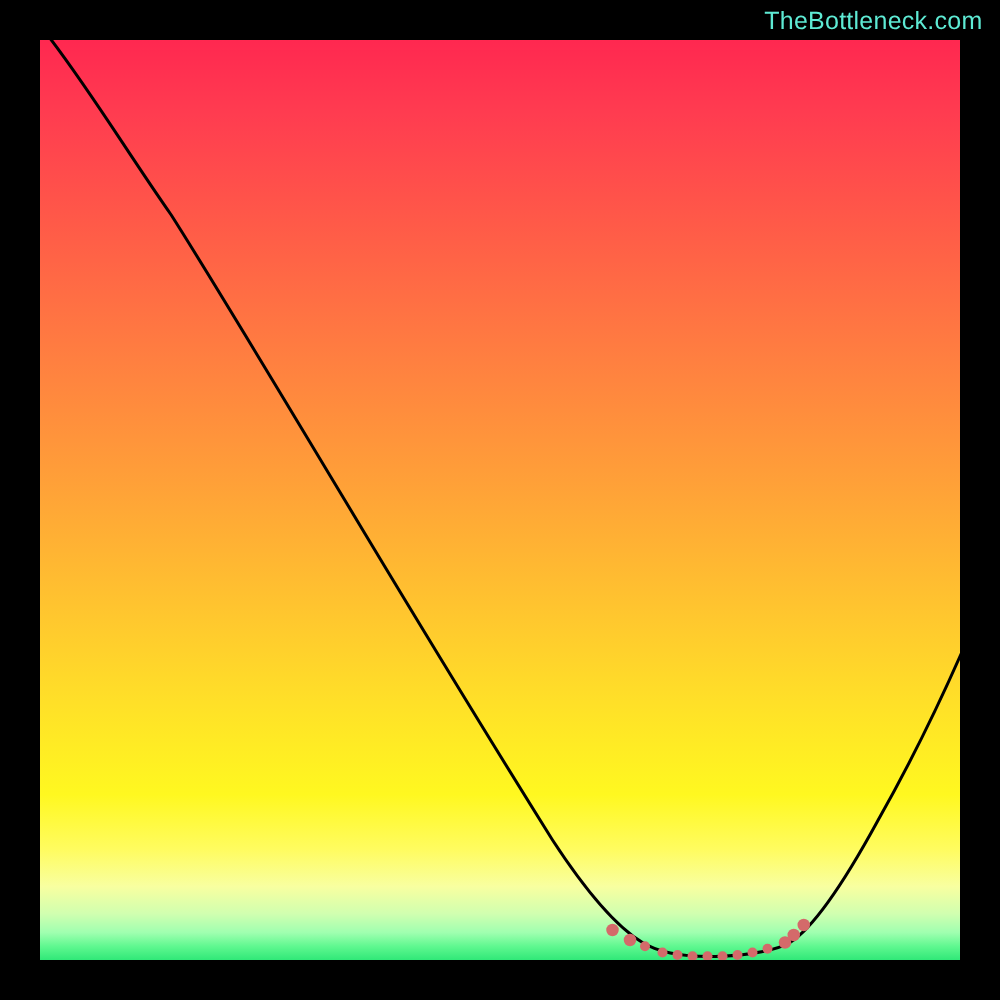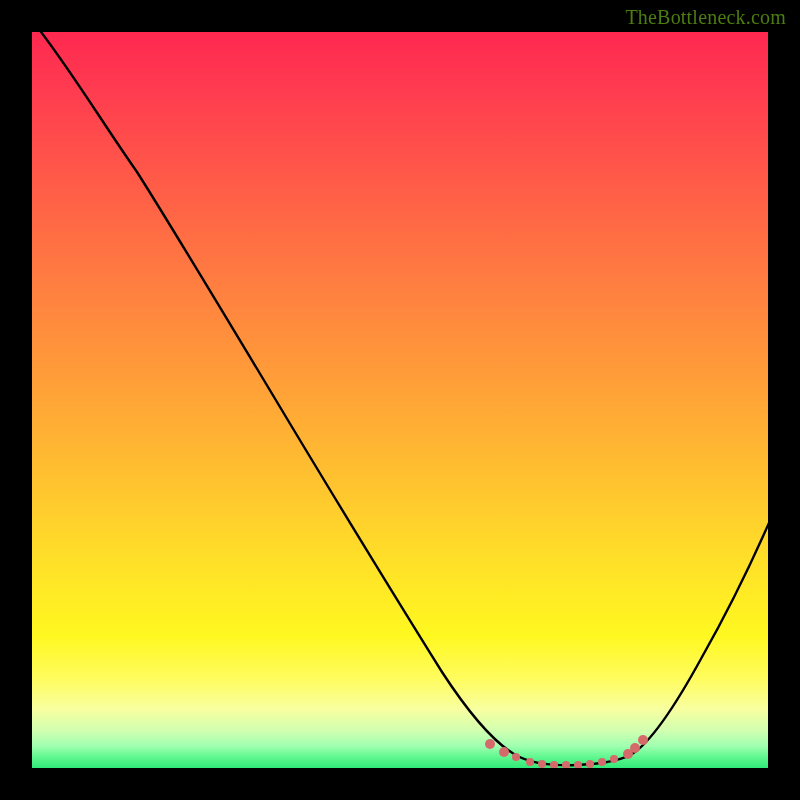--- a/index.html
+++ b/index.html
@@ -46,23 +46,23 @@
   .curve-svg {
     position: absolute;
     inset: 0;
     width: 100%;
     height: 100%;
   }
   .watermark {
     position: absolute;
     top: 6px;
     right: 14px;
-    font-family: Liberation Serif, serif;
+    font-family: Liberation Sans, sans-serif;
     font-size: 20px;
-    color: #4d7c0f;
+    color: #5eead4;
     letter-spacing: 0.2px;
   }
 </style>
 </head>
 <body>
 
 <div class="chart-container">
 
   <div class="watermark">TheBottleneck.com</div>
 

